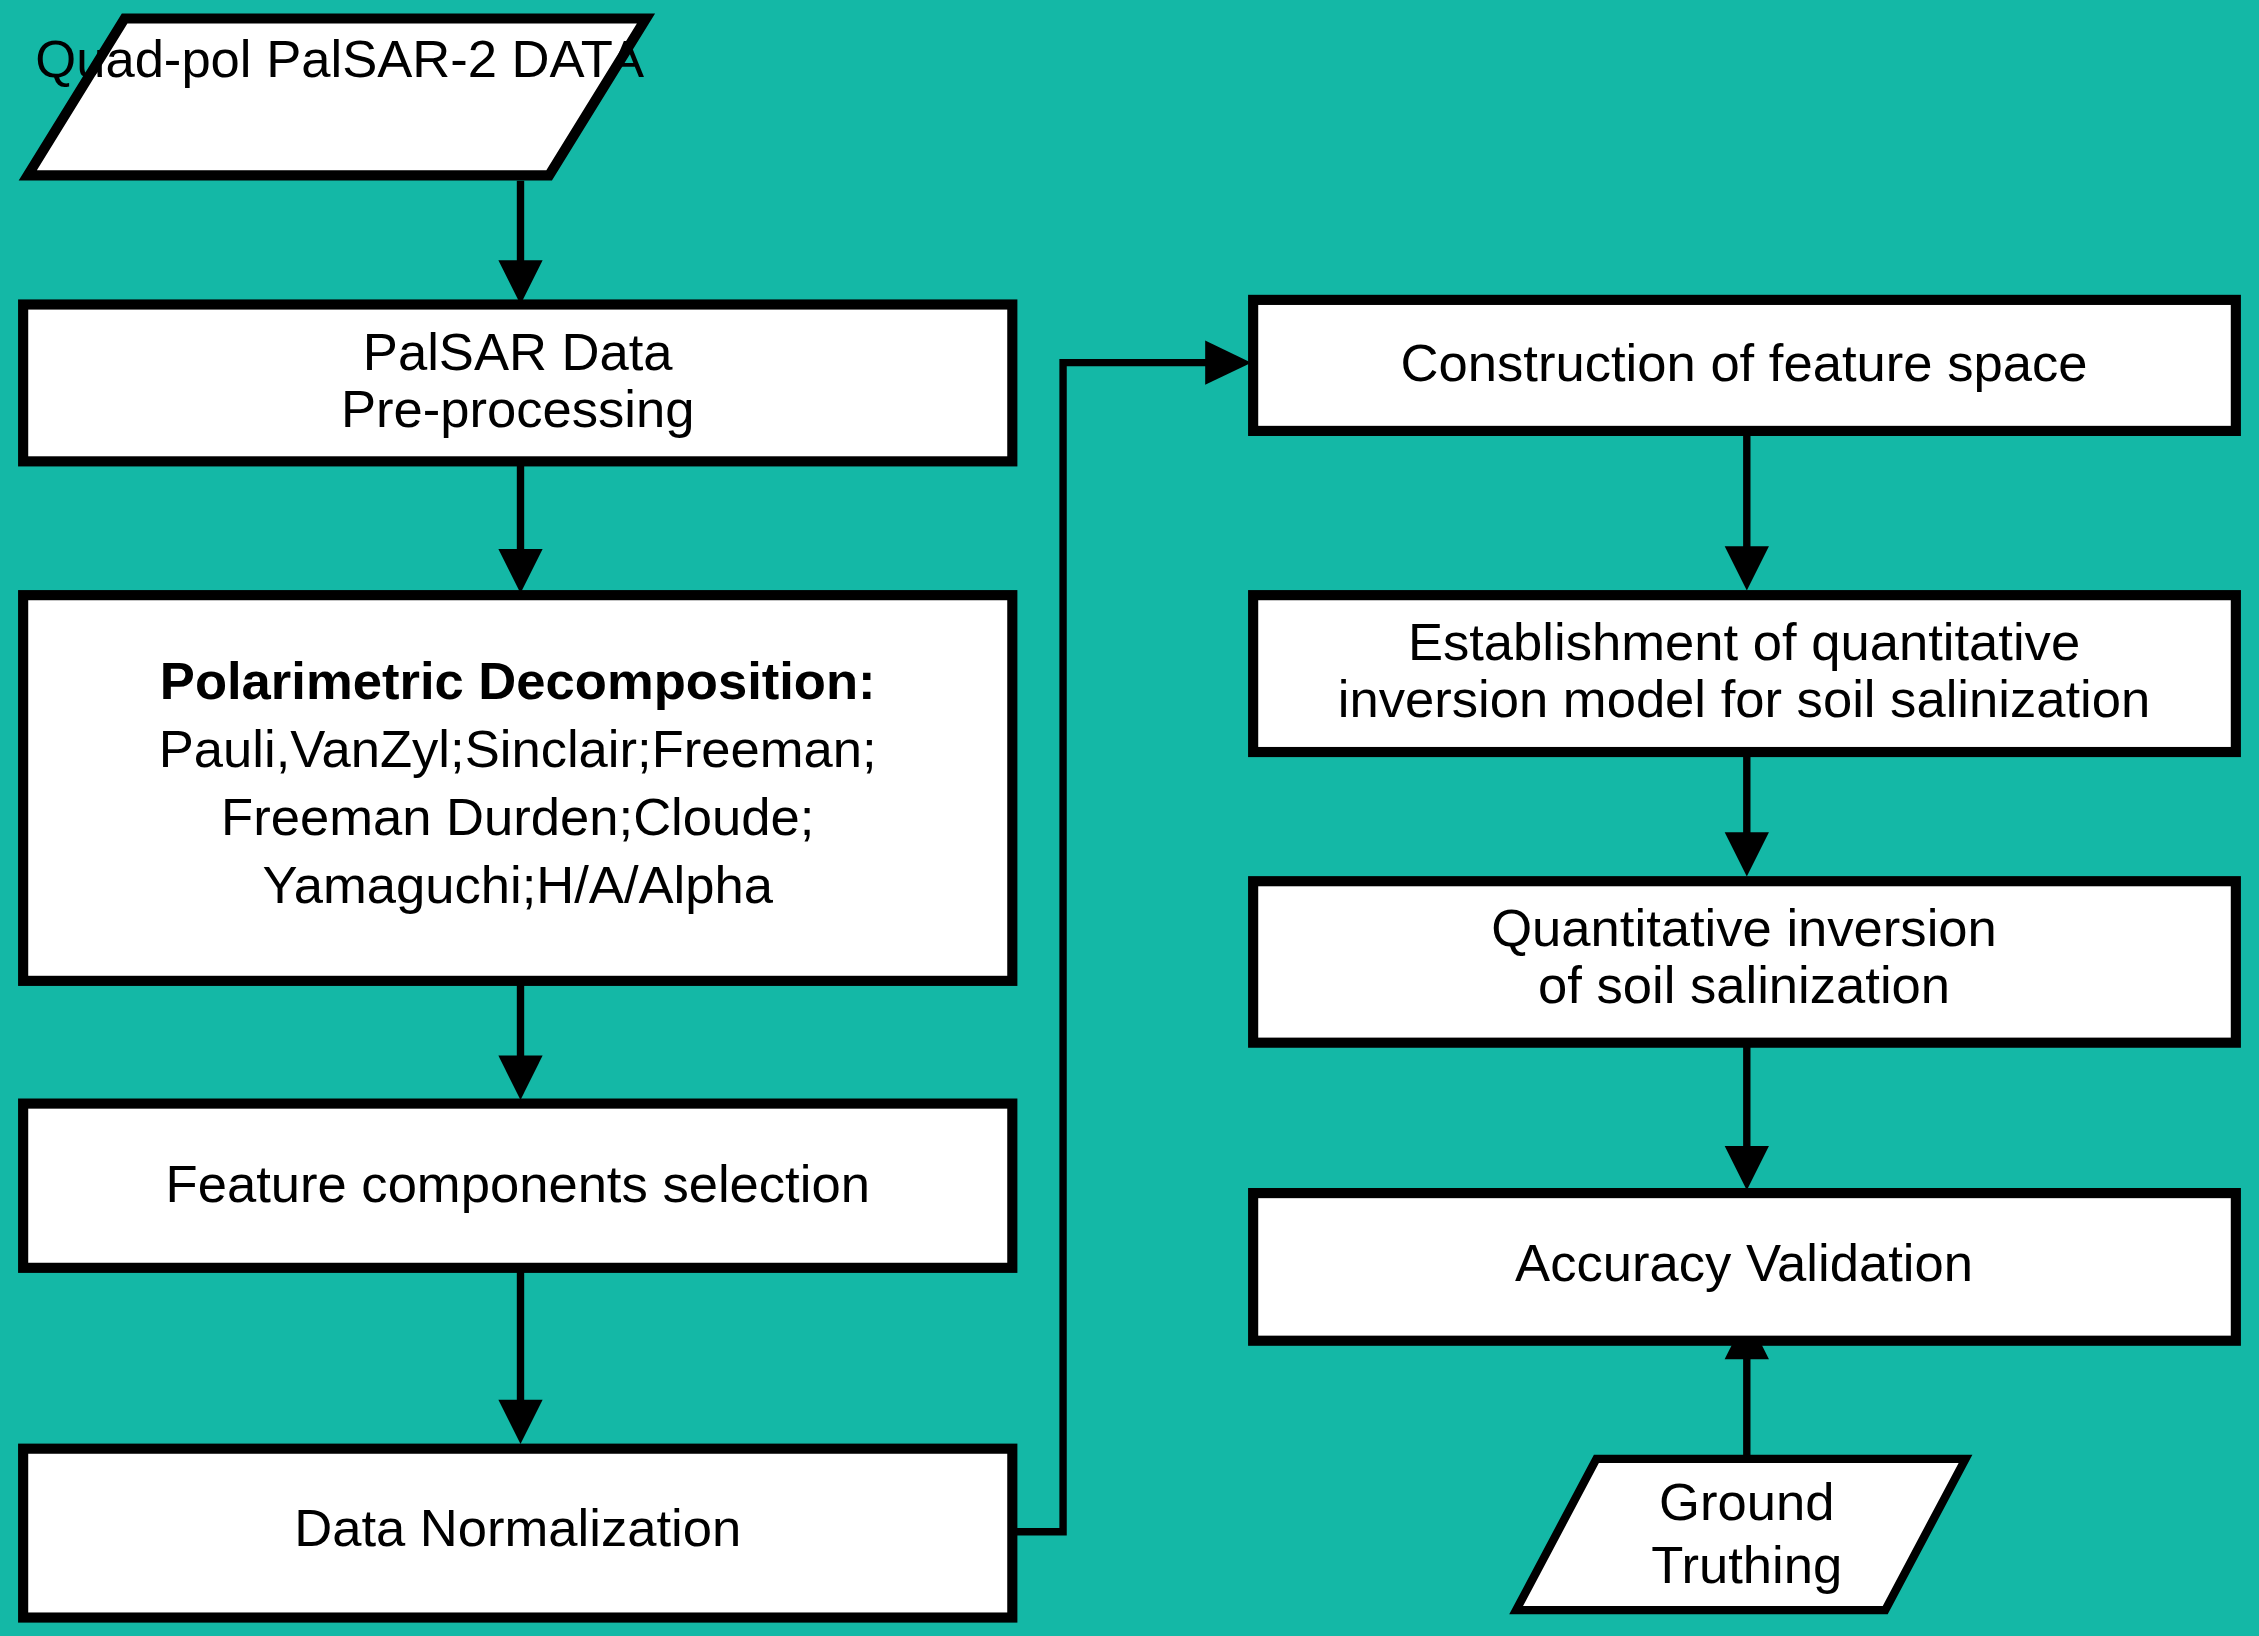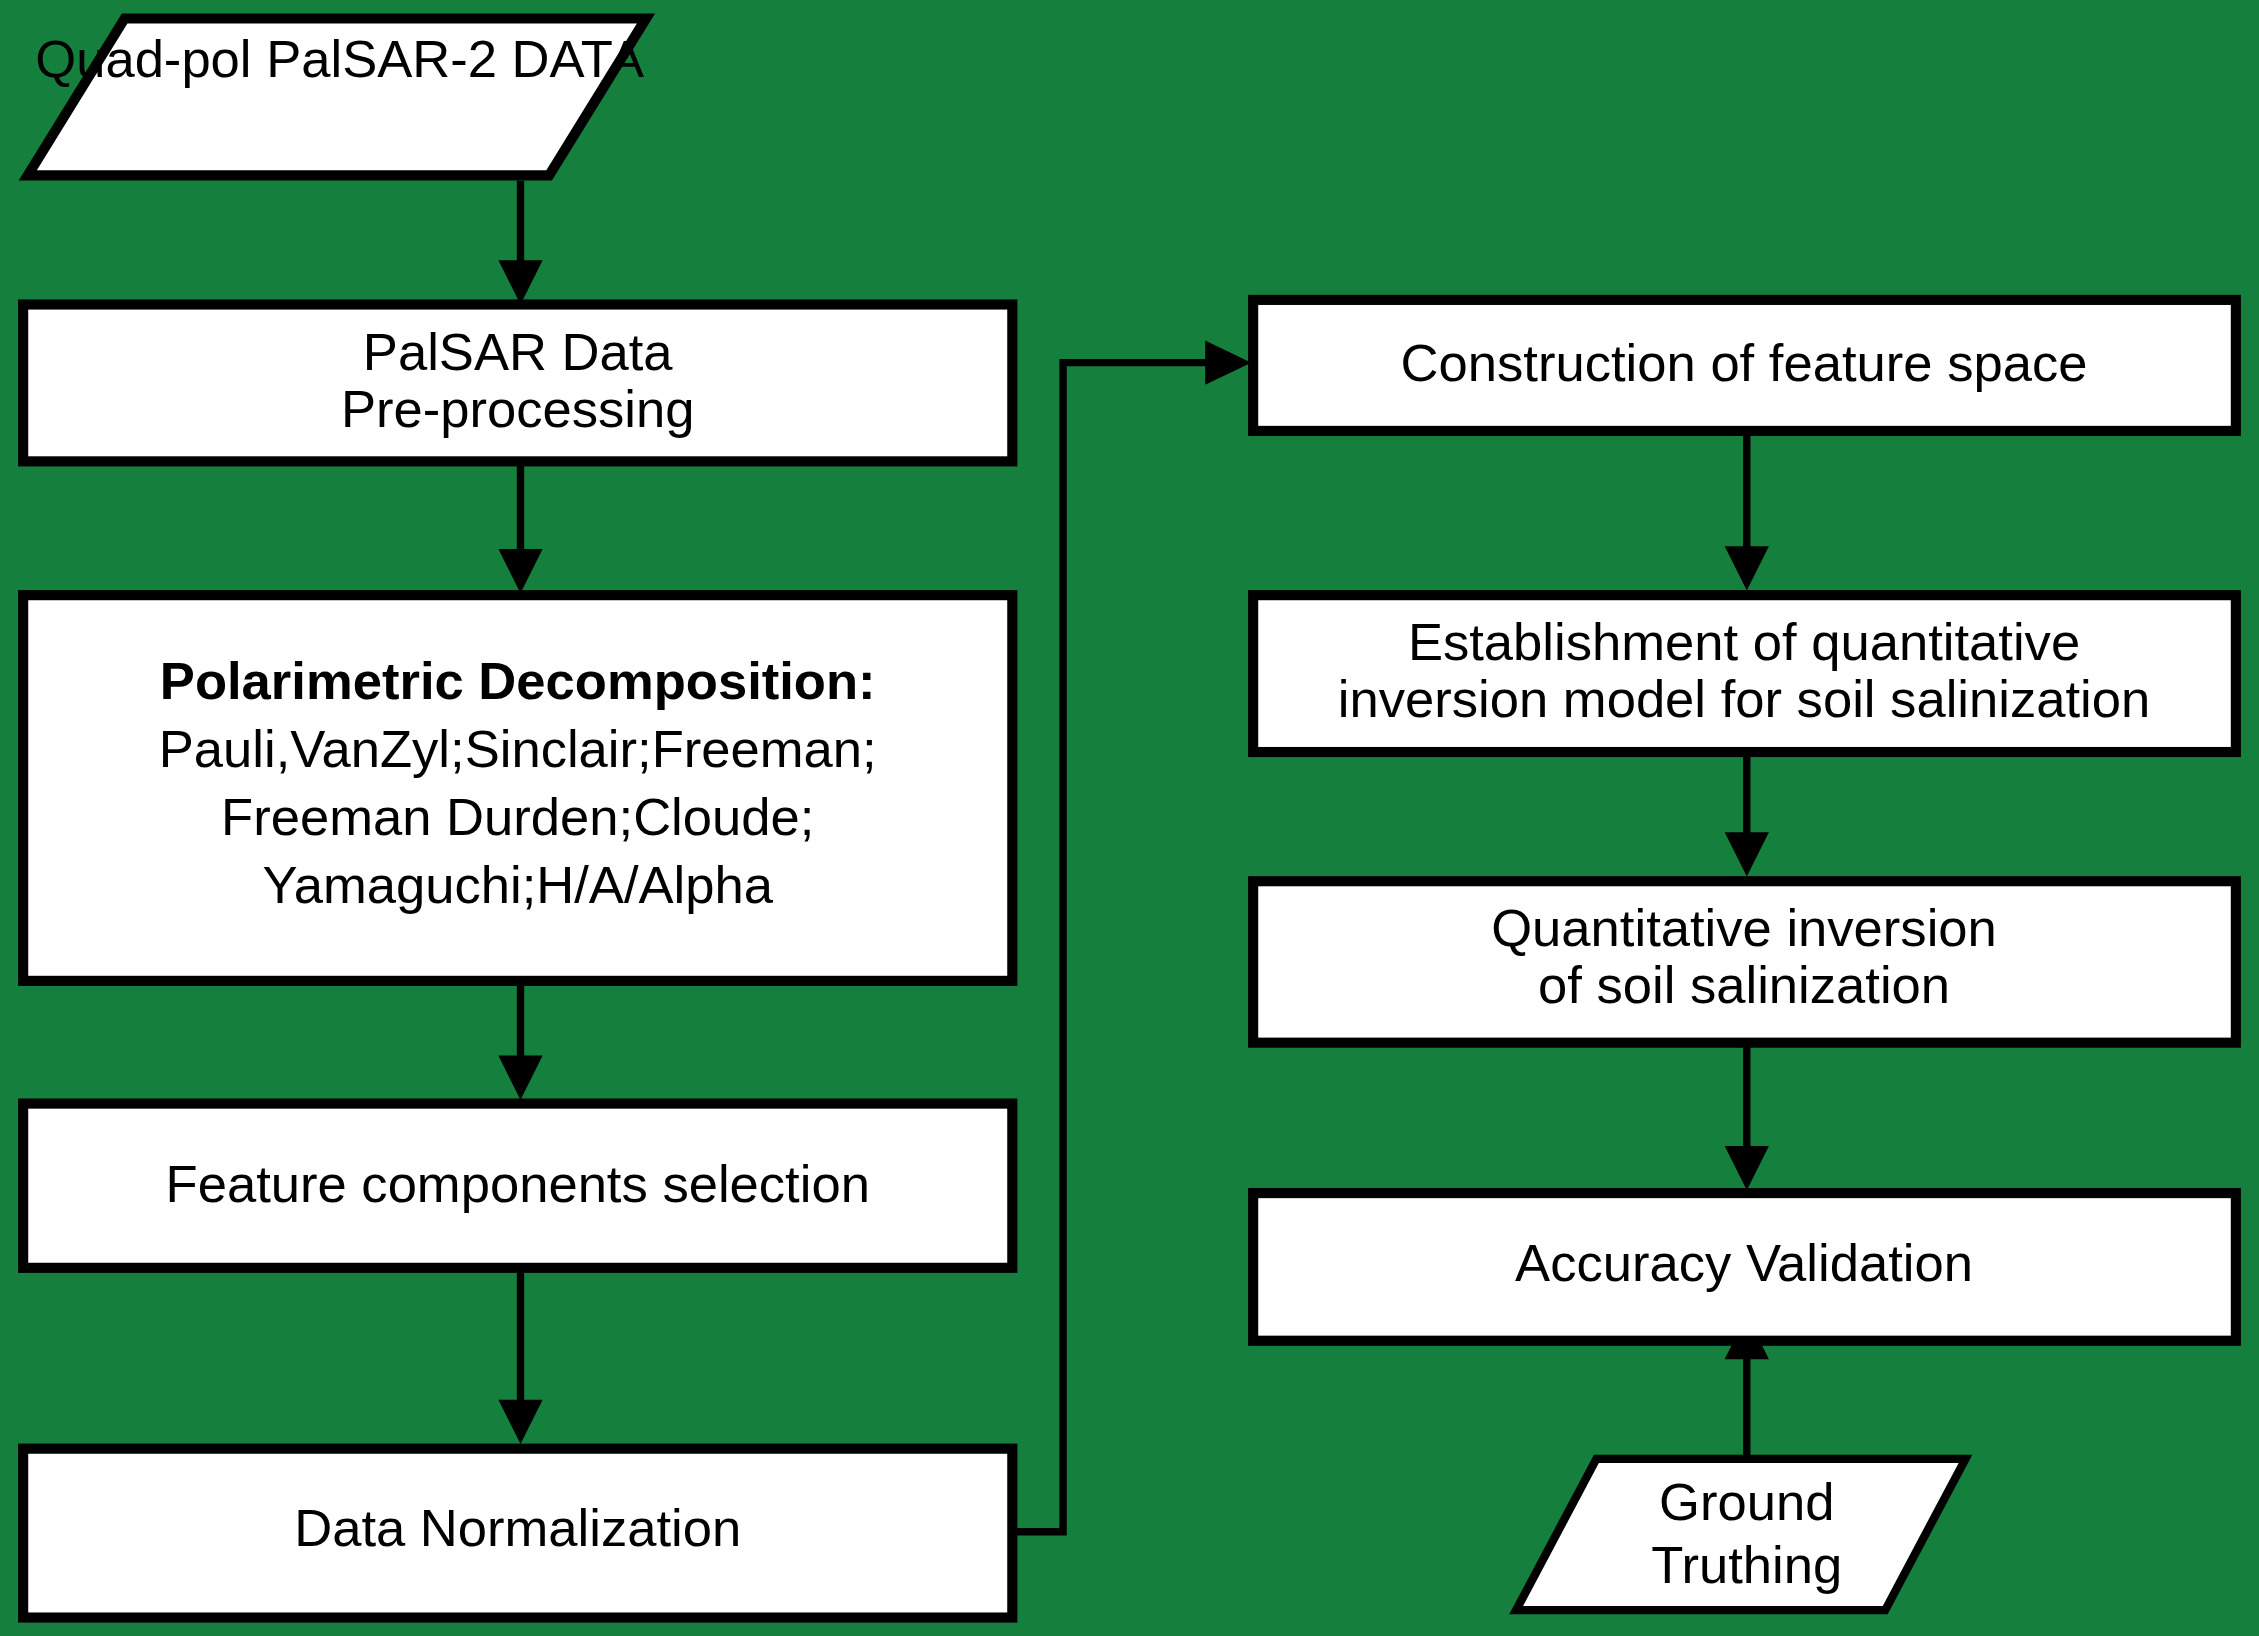--- a/index.html
+++ b/index.html
@@ -10,21 +10,21 @@
   body {
     width: 2259px;
     height: 1636px;
     font-family: "Liberation Sans", sans-serif;
     overflow: hidden;
   }
   #flowchart-root {
     position: relative;
     width: 2259px;
     height: 1636px;
-    background: #15803d;
+    background: #14b8a6;
   }
   svg.flow-canvas {
     position: absolute;
     top: 0;
     left: 0;
     width: 2259px;
     height: 1636px;
   }
   .node-shape {
     fill: #ffffff;

